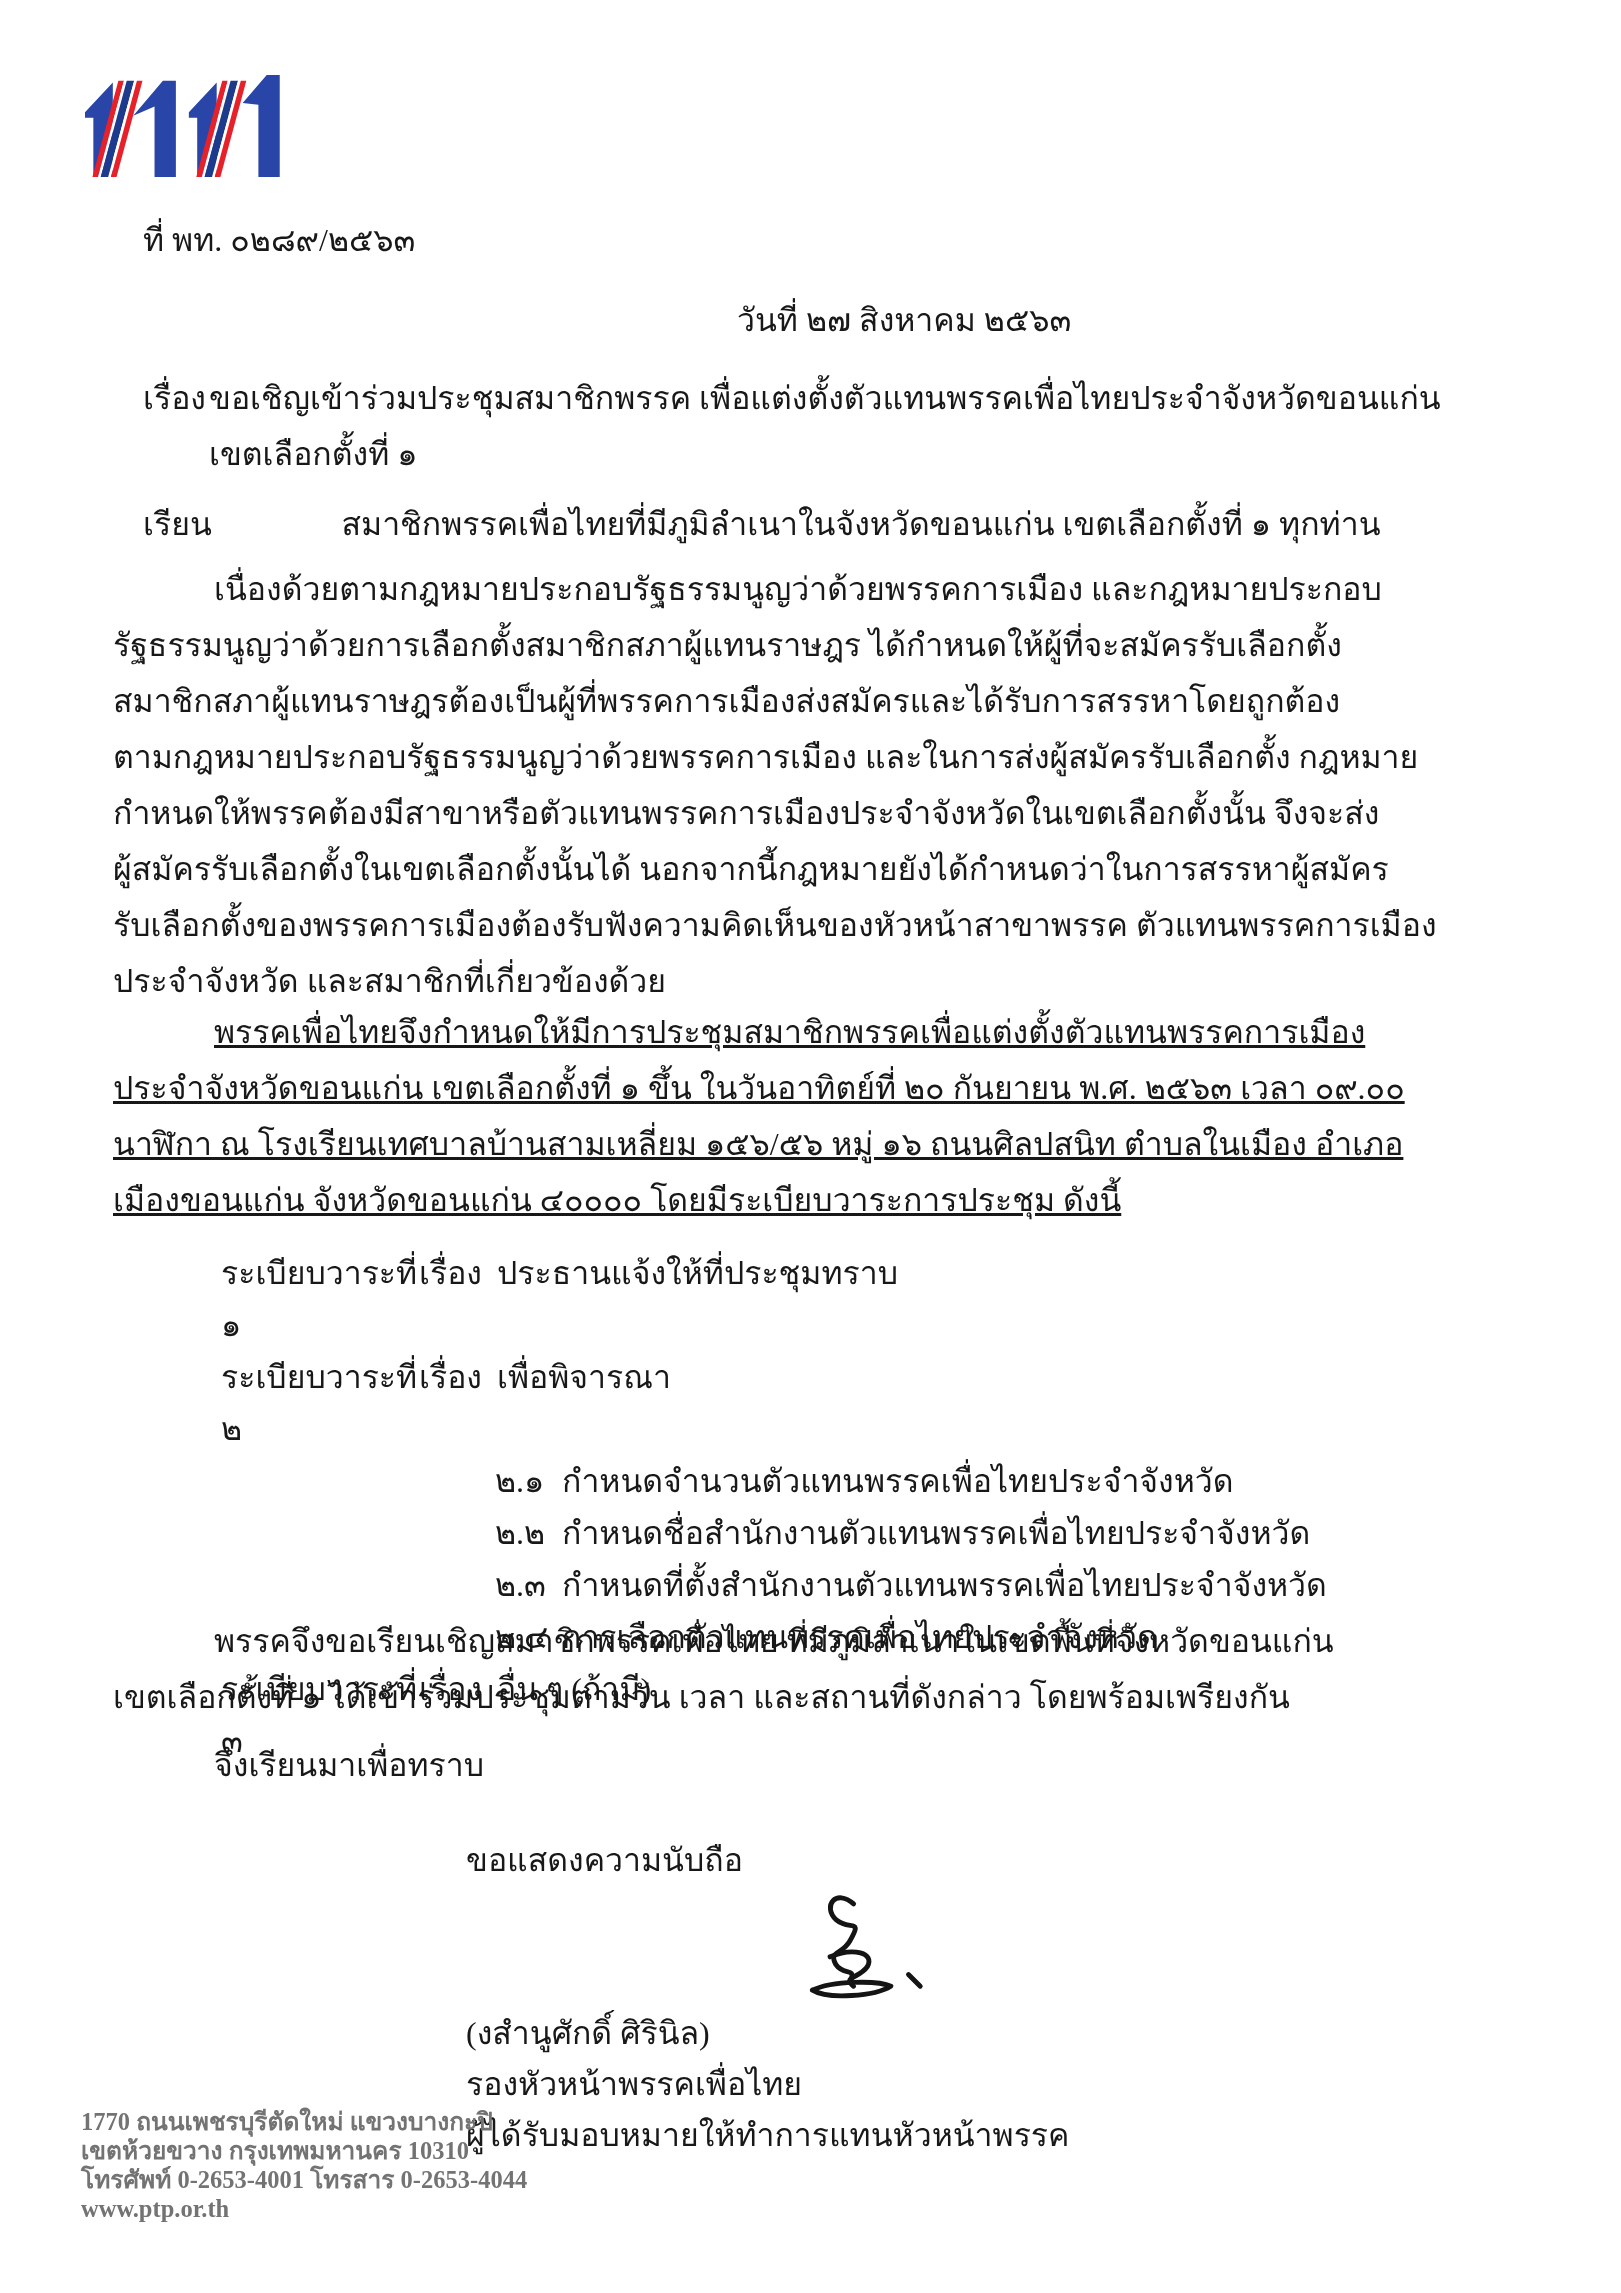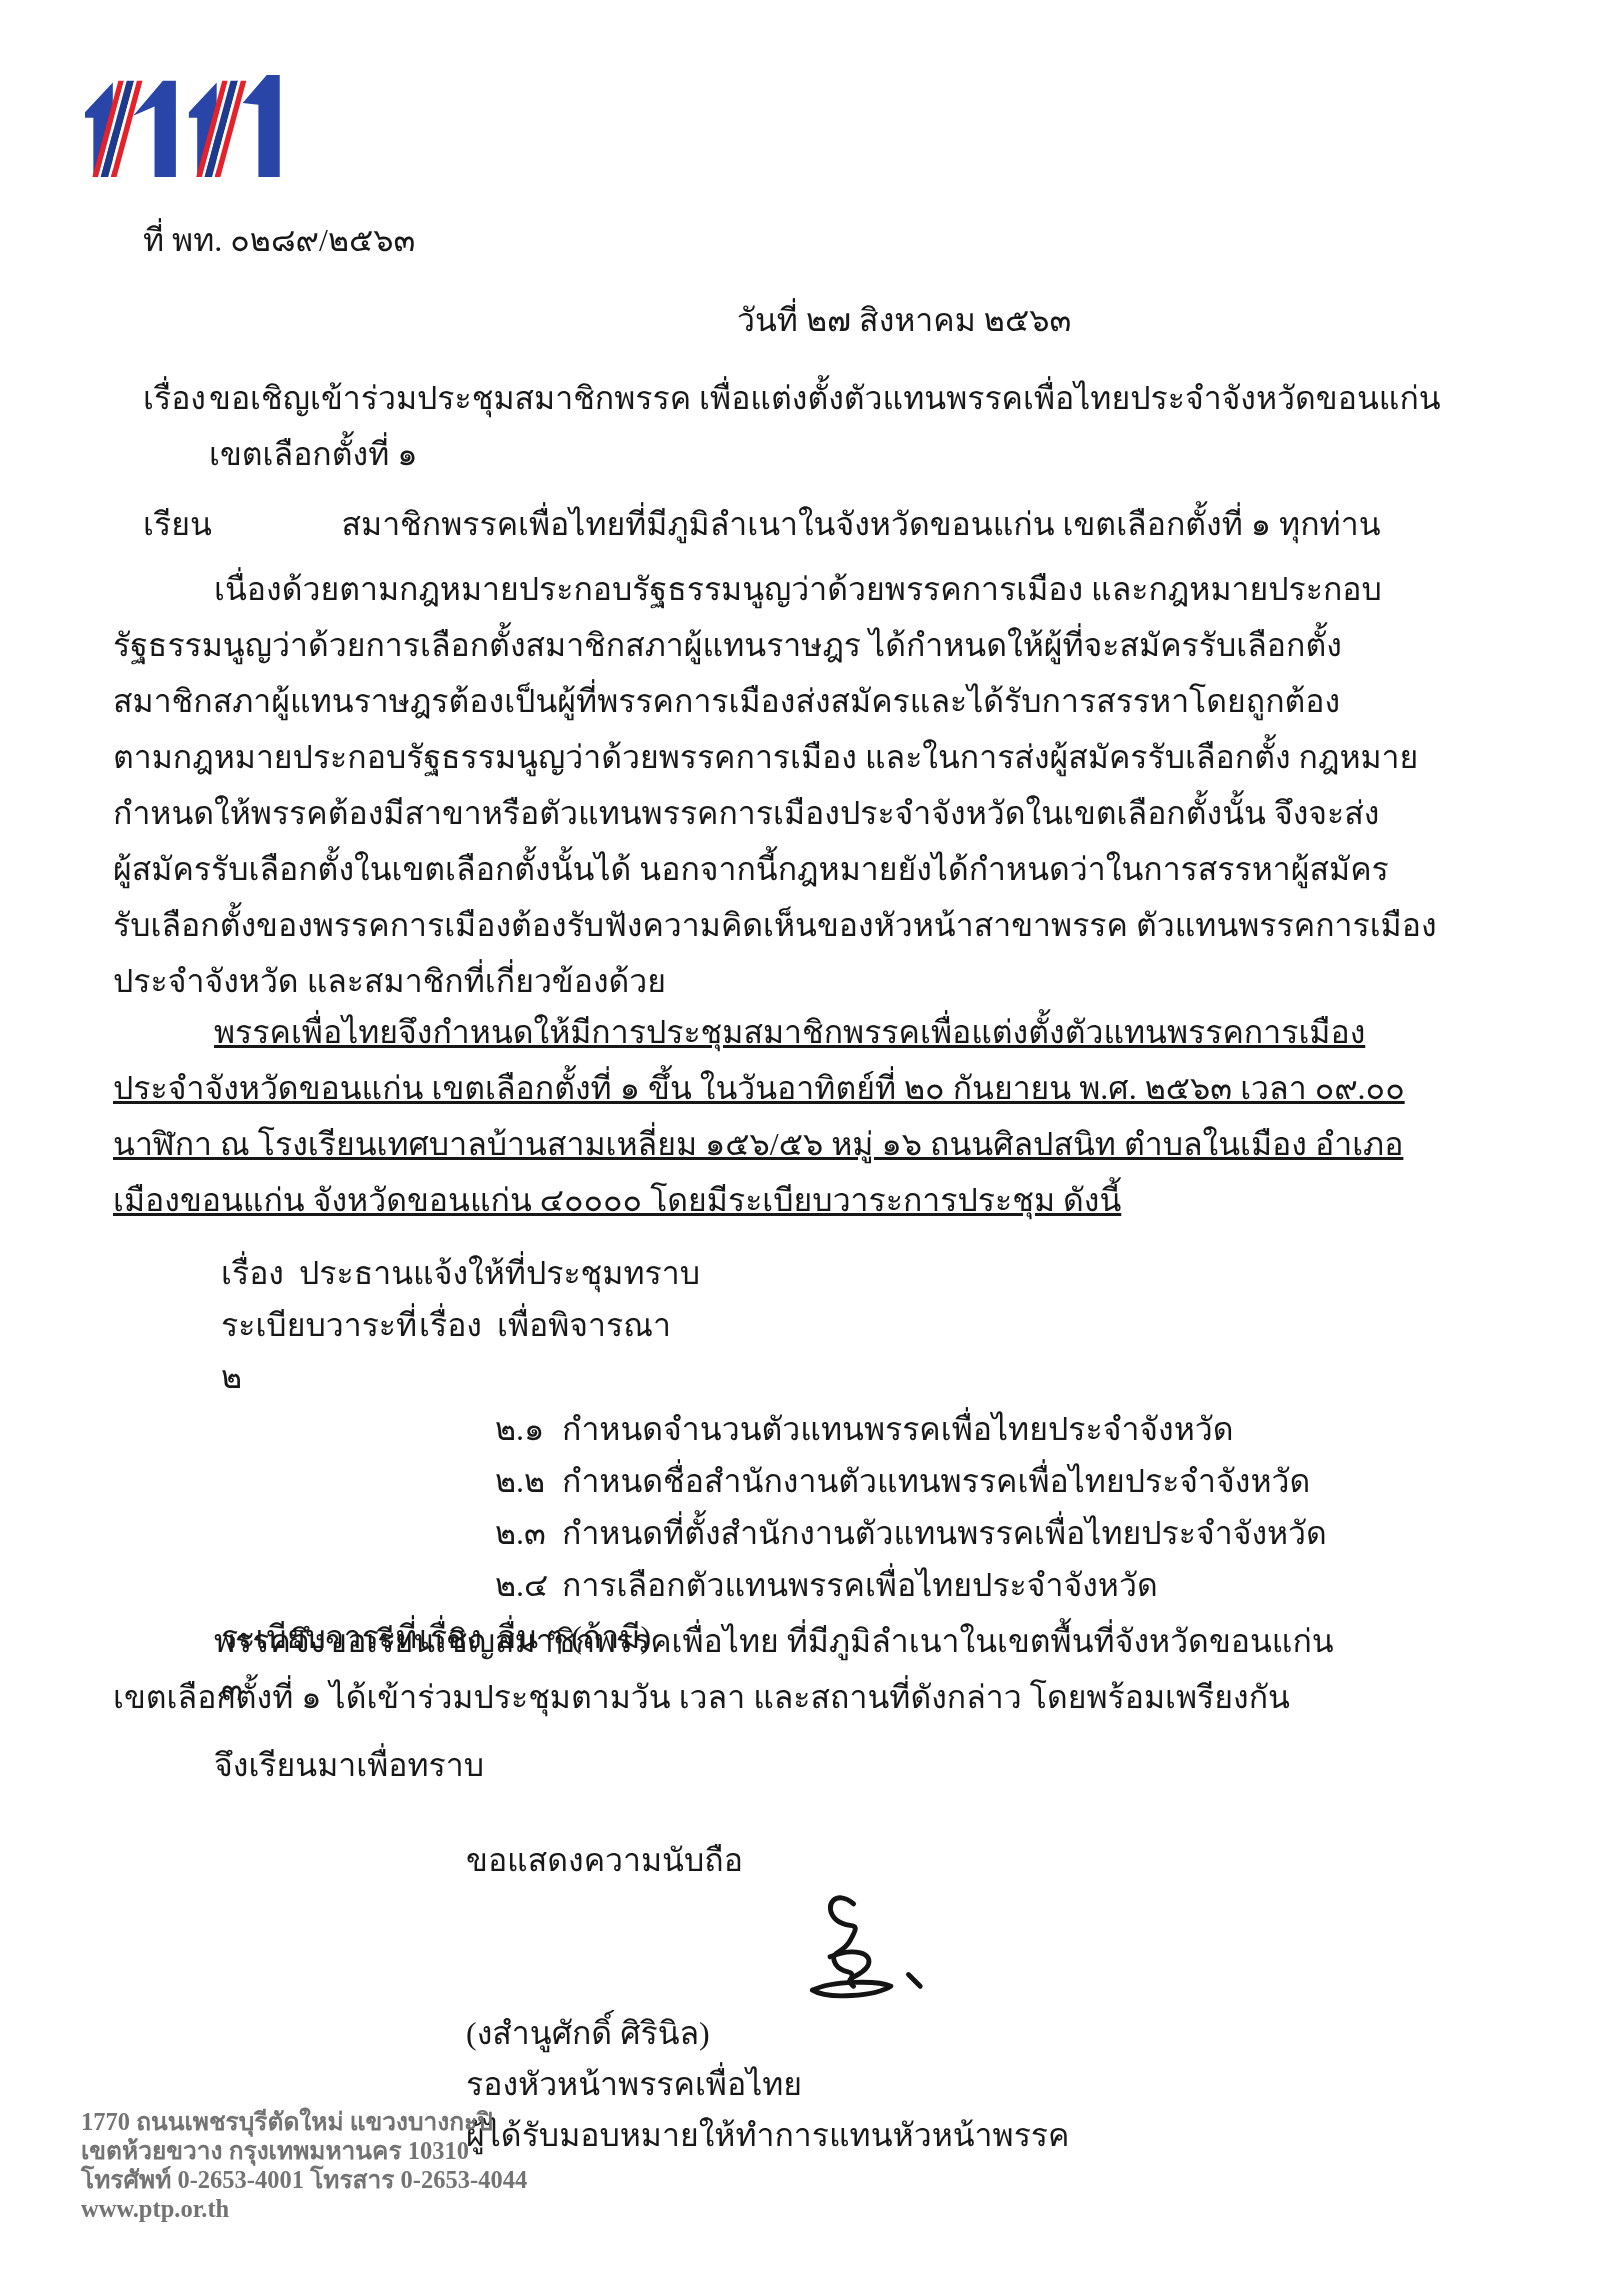--- a/index.html
+++ b/index.html
@@ -69,20 +69,21 @@
 
   <div class="abs t to-label">เรียน</div>
   <div class="abs t to">สมาชิกพรรคเพื่อไทยที่มีภูมิลำเนาในจังหวัดขอนแก่น เขตเลือกตั้งที่ ๑  ทุกท่าน</div>
 
   <div class="abs t para p1">เนื่องด้วยตามกฎหมายประกอบรัฐธรรมนูญว่าด้วยพรรคการเมือง และกฎหมายประกอบ<br>รัฐธรรมนูญว่าด้วยการเลือกตั้งสมาชิกสภาผู้แทนราษฎร ได้กำหนดให้ผู้ที่จะสมัครรับเลือกตั้ง<br>สมาชิกสภาผู้แทนราษฎรต้องเป็นผู้ที่พรรคการเมืองส่งสมัครและได้รับการสรรหาโดยถูกต้อง<br>ตามกฎหมายประกอบรัฐธรรมนูญว่าด้วยพรรคการเมือง และในการส่งผู้สมัครรับเลือกตั้ง กฎหมาย<br>กำหนดให้พรรคต้องมีสาขาหรือตัวแทนพรรคการเมืองประจำจังหวัดในเขตเลือกตั้งนั้น จึงจะส่ง<br>ผู้สมัครรับเลือกตั้งในเขตเลือกตั้งนั้นได้ นอกจากนี้กฎหมายยังได้กำหนดว่าในการสรรหาผู้สมัคร<br>รับเลือกตั้งของพรรคการเมืองต้องรับฟังความคิดเห็นของหัวหน้าสาขาพรรค ตัวแทนพรรคการเมือง<br>ประจำจังหวัด และสมาชิกที่เกี่ยวข้องด้วย</div>
 
   <div class="abs t para p2">พรรคเพื่อไทยจึงกำหนดให้มีการประชุมสมาชิกพรรคเพื่อแต่งตั้งตัวแทนพรรคการเมือง<br>ประจำจังหวัดขอนแก่น เขตเลือกตั้งที่ ๑ ขึ้น ในวันอาทิตย์ที่ ๒๐ กันยายน พ.ศ. ๒๕๖๓ เวลา ๐๙.๐๐<br>นาฬิกา ณ โรงเรียนเทศบาลบ้านสามเหลี่ยม ๑๕๖/๕๖ หมู่ ๑๖ ถนนศิลปสนิท ตำบลในเมือง อำเภอ<br>เมืองขอนแก่น จังหวัดขอนแก่น ๔๐๐๐๐ โดยมีระเบียบวาระการประชุม ดังนี้</div>
 
   <div class="abs agenda">
     <div class="agenda-row">
+      <span class="ag-label">ระเบียบวาระที่ ๑</span>
       <span class="ag-subj">เรื่อง</span>
       <span class="ag-text">ประธานแจ้งให้ที่ประชุมทราบ</span>
     </div>
     <div class="agenda-row">
       <span class="ag-label">ระเบียบวาระที่ ๒</span>
       <span class="ag-subj">เรื่อง</span>
       <span class="ag-text">เพื่อพิจารณา</span>
     </div>
     <div class="ag-sub">
       <span class="ag-num">๒.๑</span>

